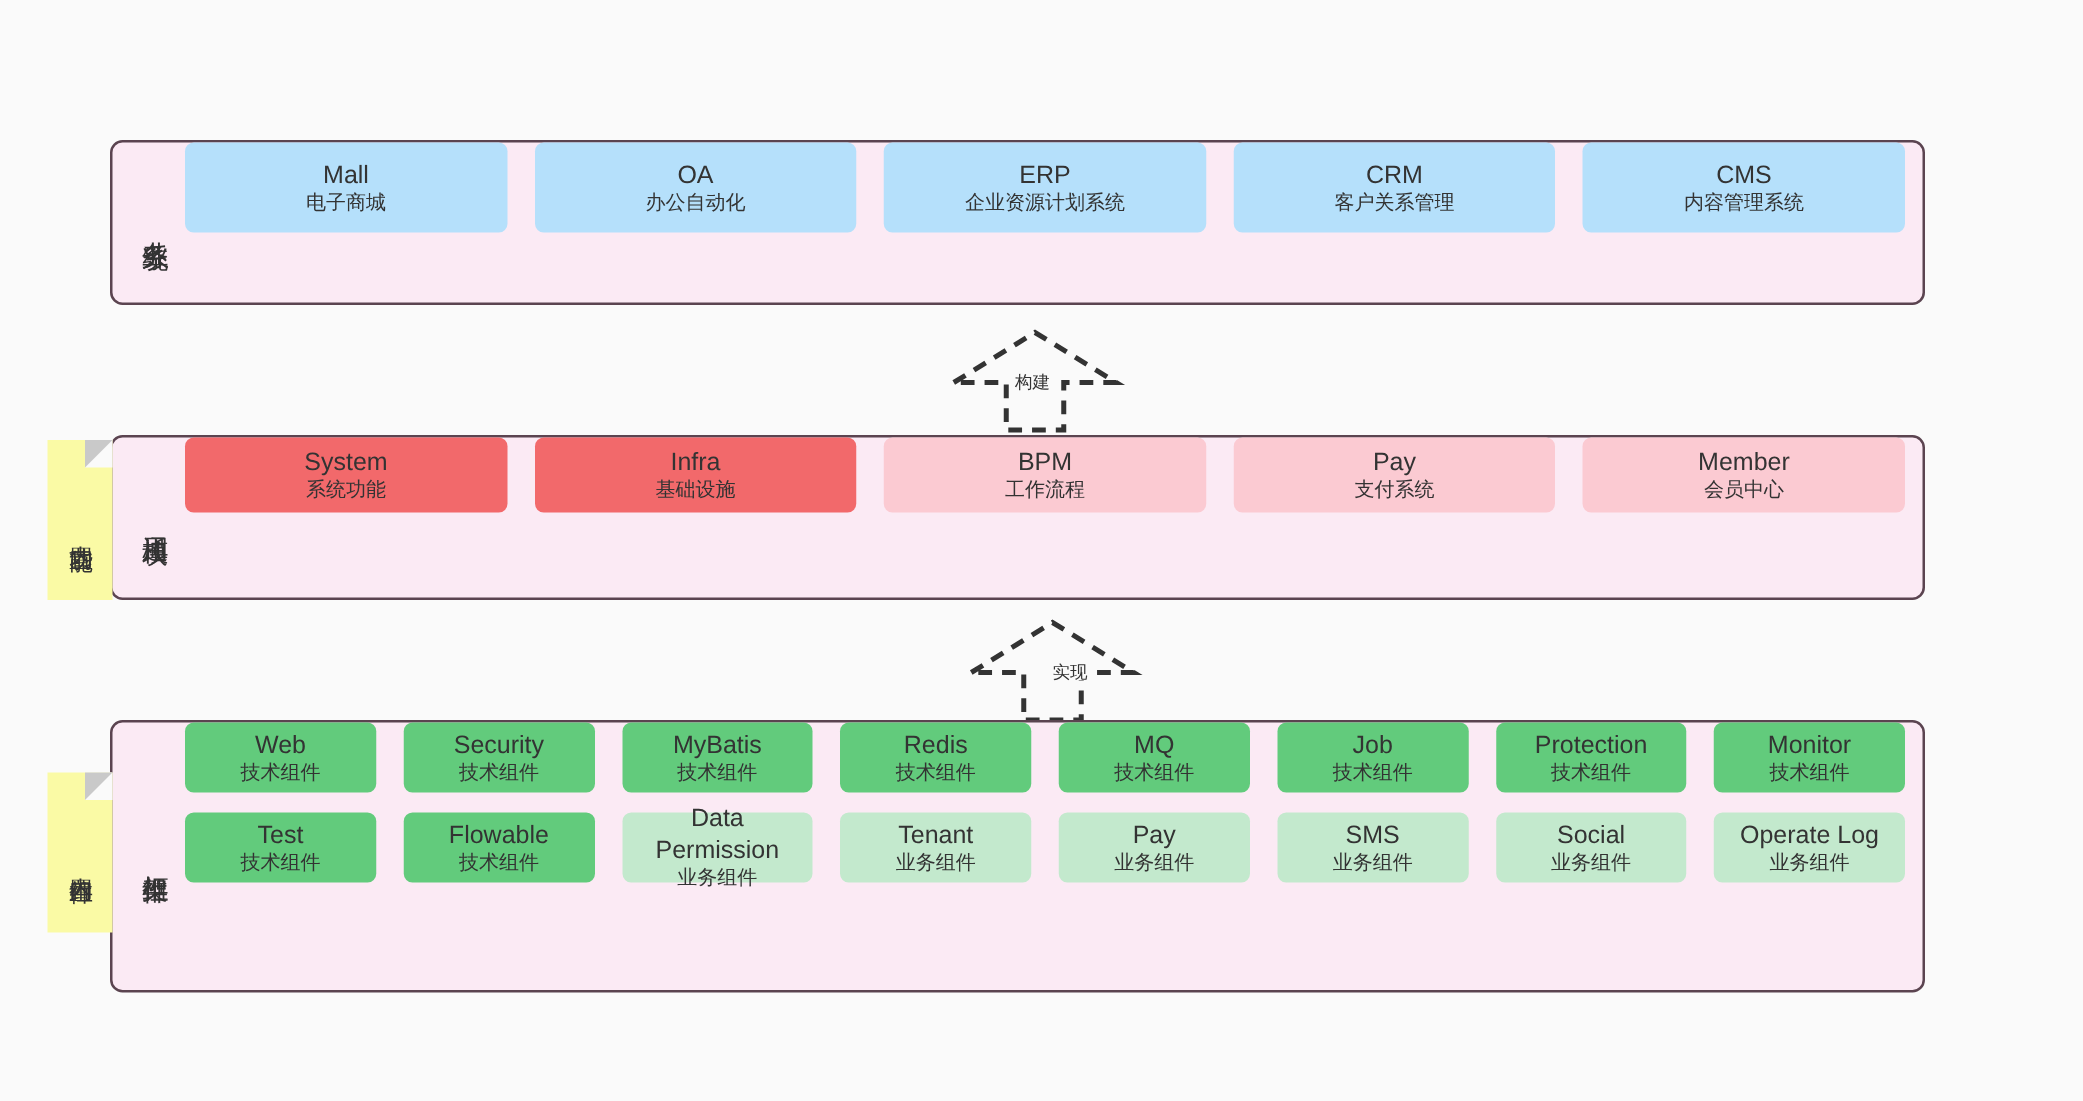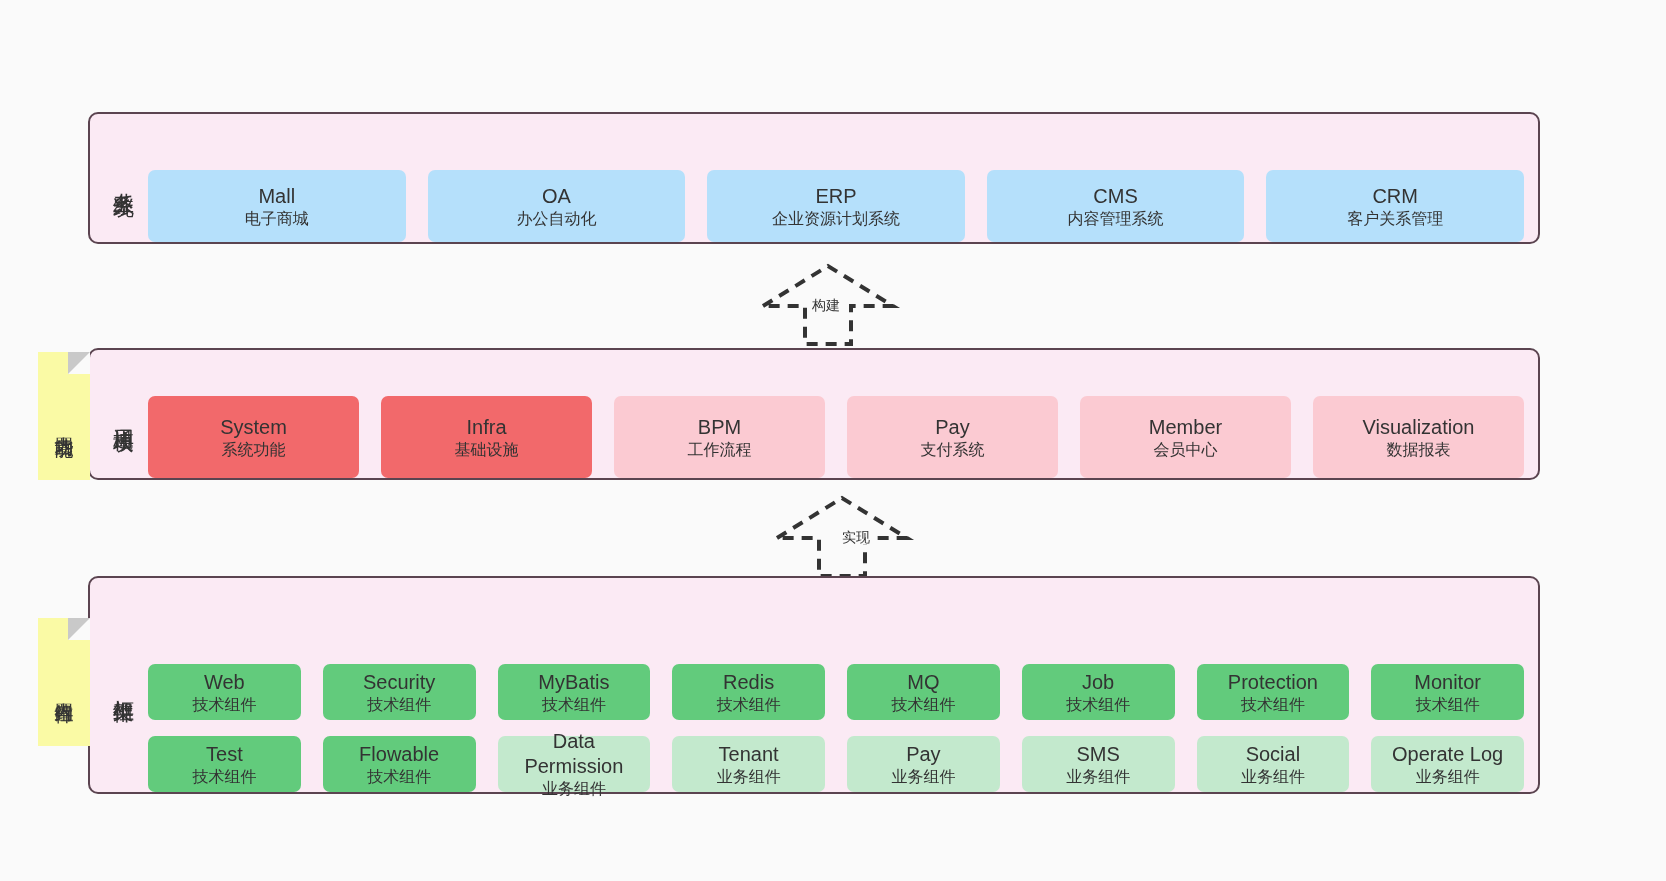--- a/index.html
+++ b/index.html
@@ -49,21 +49,21 @@
     white-space: nowrap;
     display: flex;
     align-items: center;
     justify-content: center;
   }
 
   .layer-body {
     flex: 1 1 auto;
     display: flex;
     flex-direction: column;
-    justify-content: flex-end;
+    justify-content: flex-start;
     height: 100%;
     box-sizing: border-box;
     padding: 0 14px 0 2px;
   }
 
   .row {
     display: flex;
     flex-direction: row;
     align-items: stretch;
     gap: 22px;
@@ -97,21 +97,21 @@
   .c-pink       { background: #fbcad2; }
   .c-green      { background: #62cb7c; }
   .c-lightgreen { background: #c3e9cd; }
 
   
   #layer-business { left: 88px;  top: 112px; width: 1452px; height: 132px; }
   #layer-common   { left: 88px;  top: 348px; width: 1452px; height: 132px; }
   #layer-frame    { left: 88px;  top: 576px; width: 1452px; height: 218px; }
 
   #layer-business .node { height: 72px; }
-  #layer-common   .node { height: 82px; }
+  #layer-common   .node { height: 60px; }
   #layer-frame    .node { height: 56px; }
 
   
   .note {
     position: absolute;
     width: 52px;
     background: #fafaa5;
     box-sizing: border-box;
     display: flex;
     align-items: center;
@@ -170,26 +170,26 @@
         </div>
         <div class="node c-blue">
           <span class="n-en">OA</span>
           <span class="n-cn">办公自动化</span>
         </div>
         <div class="node c-blue">
           <span class="n-en">ERP</span>
           <span class="n-cn">企业资源计划系统</span>
         </div>
         <div class="node c-blue">
+          <span class="n-en">CRM</span>
+          <span class="n-cn">客户关系管理</span>
+        </div>
+        <div class="node c-blue">
           <span class="n-en">CMS</span>
           <span class="n-cn">内容管理系统</span>
-        </div>
-        <div class="node c-blue">
-          <span class="n-en">CRM</span>
-          <span class="n-cn">客户关系管理</span>
         </div>
       </div>
     </div>
   </div>
 
   <div class="arrow" id="arrow-build">
     <svg width="140" height="86" viewBox="0 0 140 86" aria-hidden="true">
       <path d="M 5 44 L 70 4 L 135 44 L 93 44 L 93 82 L 47 82 L 47 44 Z" fill="none" stroke="#333333" stroke-width="4" stroke-dasharray="11 8" stroke-linejoin="miter"></path>
     </svg>
     <span class="arrow-label">构建</span>
@@ -212,24 +212,20 @@
           <span class="n-cn">工作流程</span>
         </div>
         <div class="node c-pink">
           <span class="n-en">Pay</span>
           <span class="n-cn">支付系统</span>
         </div>
         <div class="node c-pink">
           <span class="n-en">Member</span>
           <span class="n-cn">会员中心</span>
         </div>
-        <div class="node c-pink">
-          <span class="n-en">Visualization</span>
-          <span class="n-cn">数据报表</span>
-        </div>
       </div>
     </div>
   </div>
 
   <div class="arrow" id="arrow-realize">
     <svg width="140" height="86" viewBox="0 0 140 86" aria-hidden="true">
       <path d="M 5 44 L 70 4 L 135 44 L 93 44 L 93 82 L 47 82 L 47 44 Z" fill="none" stroke="#333333" stroke-width="4" stroke-dasharray="11 8" stroke-linejoin="miter"></path>
     </svg>
     <span class="arrow-label">实现</span>
   </div>

